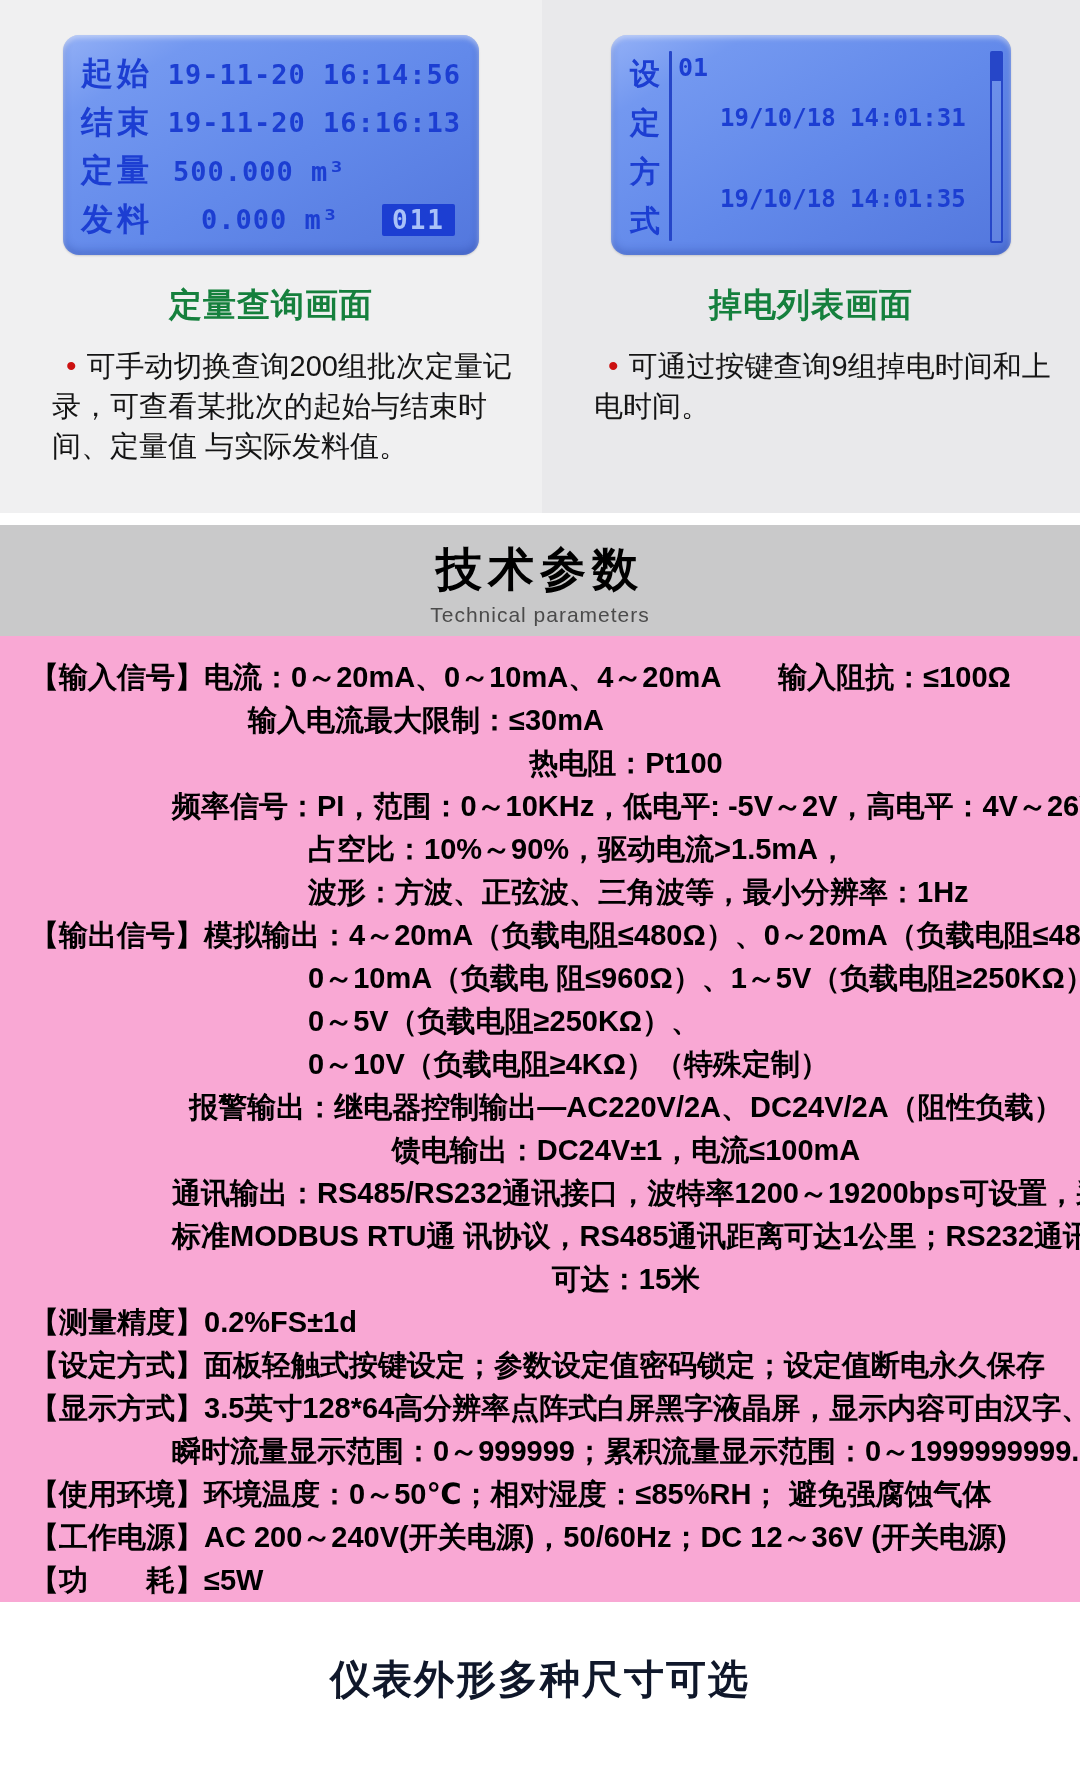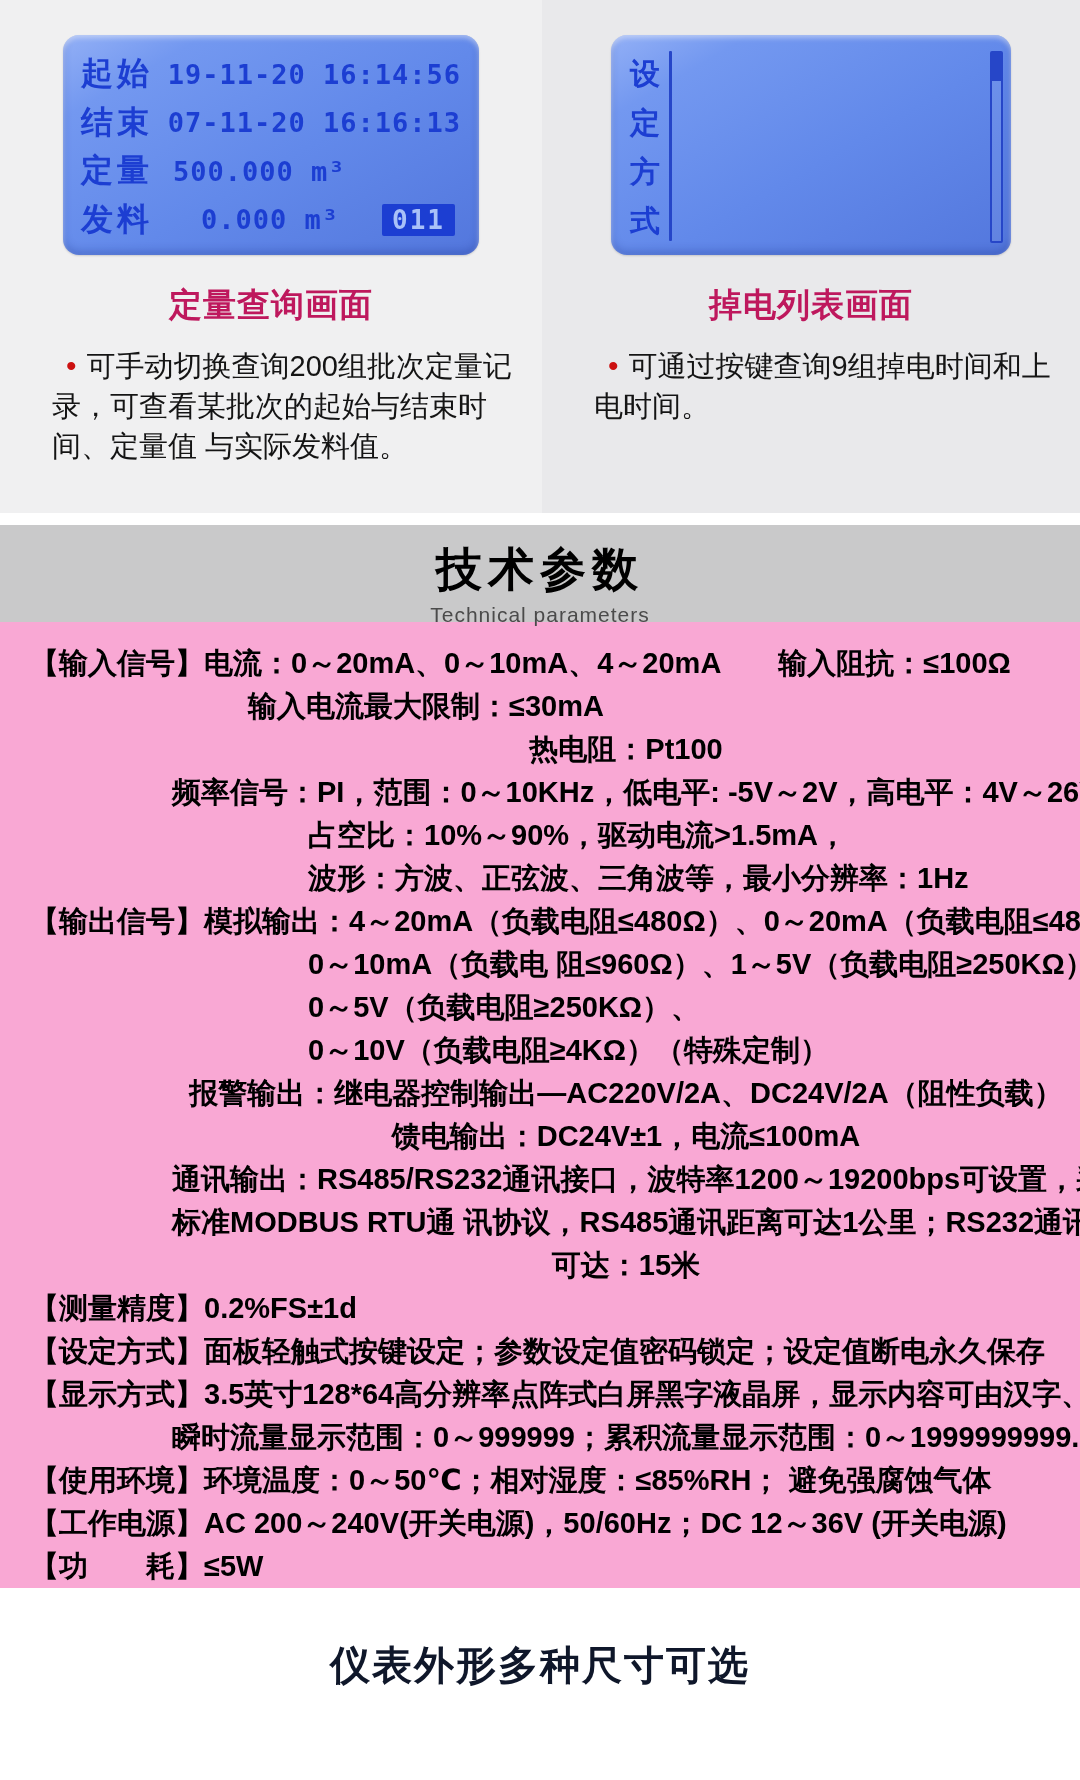--- a/index.html
+++ b/index.html
@@ -44,27 +44,27 @@
   .lcd-group{display:flex;align-items:flex-start;}
   .g-no{font-family:"DejaVu Sans Mono",monospace;font-size:25px;font-weight:bold;width:42px;padding-top:2px;}
   .g-times{font-family:"DejaVu Sans Mono",monospace;font-size:24px;font-weight:bold;line-height:27px;letter-spacing:0;white-space:pre;}
   .lcd-scrollbar{
     position:absolute;top:16px;bottom:12px;right:8px;width:13px;
     border:2px solid #2646c8;border-radius:2px;box-sizing:border-box;background:rgba(255,255,255,.08);
   }
   .lcd-thumb{position:absolute;top:0;left:0;right:0;height:15%;background:#2646c8;}
 
   
-  .caption{margin-top:28px;text-align:center;font-size:33px;font-weight:bold;color:#be185d;letter-spacing:1px;}
+  .caption{margin-top:28px;text-align:center;font-size:33px;font-weight:bold;color:#15803d;letter-spacing:1px;}
   .desc{margin:18px 26px 0 52px;font-size:29px;line-height:40px;color:#141414;text-indent:14px;}
   .dot{color:#cc1111;margin-right:10px;font-size:30px;}
 
   
   .gap{height:12px;background:#ffffff;}
-  .band{height:97px;background:#c9c9ca;text-align:center;}
+  .band{height:111px;background:#c9c9ca;text-align:center;}
   .band-title{padding-top:14px;font-size:46px;font-weight:bold;color:#000;letter-spacing:6px;}
   .band-sub{font-size:21px;color:#4b4b4b;margin-top:2px;letter-spacing:1px;}
 
   
   .specs{padding-top:20px;background:#f9a8d4;}
   .spec{height:43px;line-height:43px;font-size:29px;font-weight:600;color:#000;white-space:nowrap;}
   .i0{padding-left:30px;}
   .i1{padding-left:172px;text-align:center;}
   .i2{padding-left:248px;}
   .i3{padding-left:308px;}
@@ -79,40 +79,50 @@
   <div class="top-section">
 
     <div class="card card-left">
       <div class="lcd lcd-left">
         <div class="lcd-row">
           <span class="lcd-label">起始</span>
           <span class="lcd-value">19-11-20 16:14:56</span>
         </div>
         <div class="lcd-row">
           <span class="lcd-label">结束</span>
-          <span class="lcd-value">07-11-20 16:16:13</span>
+          <span class="lcd-value">19-11-20 16:16:13</span>
         </div>
         <div class="lcd-row">
           <span class="lcd-label">定量</span>
           <span class="lcd-value">500.000 m³</span>
         </div>
         <div class="lcd-row">
           <span class="lcd-label">发料</span>
           <span class="lcd-value">　0.000 m³</span>
           <span class="lcd-badge">011</span>
         </div>
       </div>
       <div class="caption">定量查询画面</div>
       <p class="desc"><span class="dot">•</span><span>可手动切换查询200组批次定量记录，可查看某批次的起始与结束时间、定量值 与实际发料值。</span></p>
     </div>
 
     <div class="card card-right">
       <div class="lcd lcd-right">
         <div class="lcd-side">设定方式</div>
         <div class="lcd-vdivider"></div>
+        <div class="lcd-groups">
+          <div class="lcd-group">
+            <span class="g-no">01</span>
+            <div class="g-times">
+              <div>19/10/18 14:01:31</div>
+              <div>19/10/18 14:01:35</div>
+            </div>
+          </div>
+
+        </div>
         <div class="lcd-scrollbar">
           <div class="lcd-thumb"></div>
         </div>
       </div>
       <div class="caption">掉电列表画面</div>
       <p class="desc"><span class="dot">•</span><span>可通过按键查询9组掉电时间和上电时间。</span></p>
     </div>
 
   </div>
 

